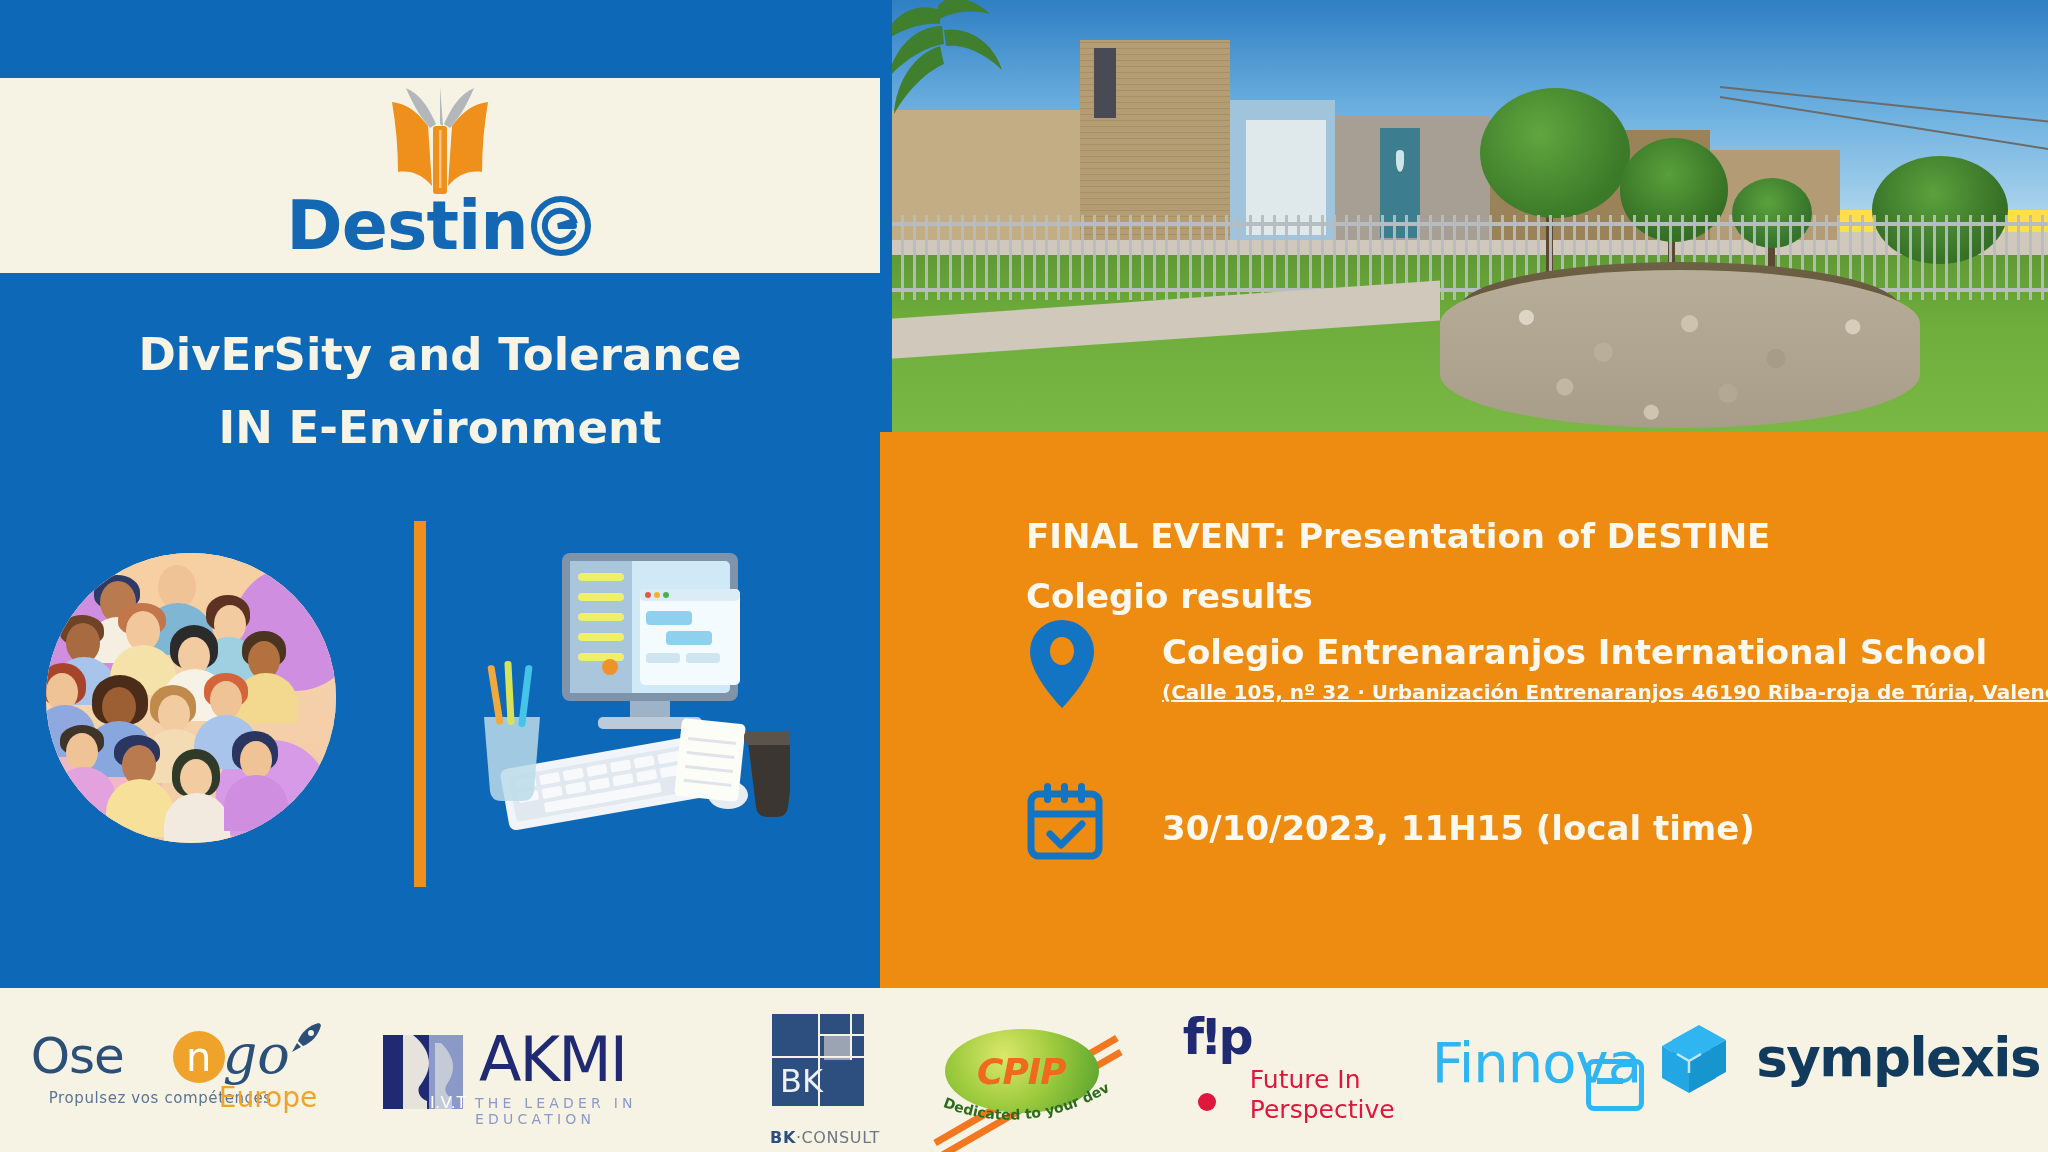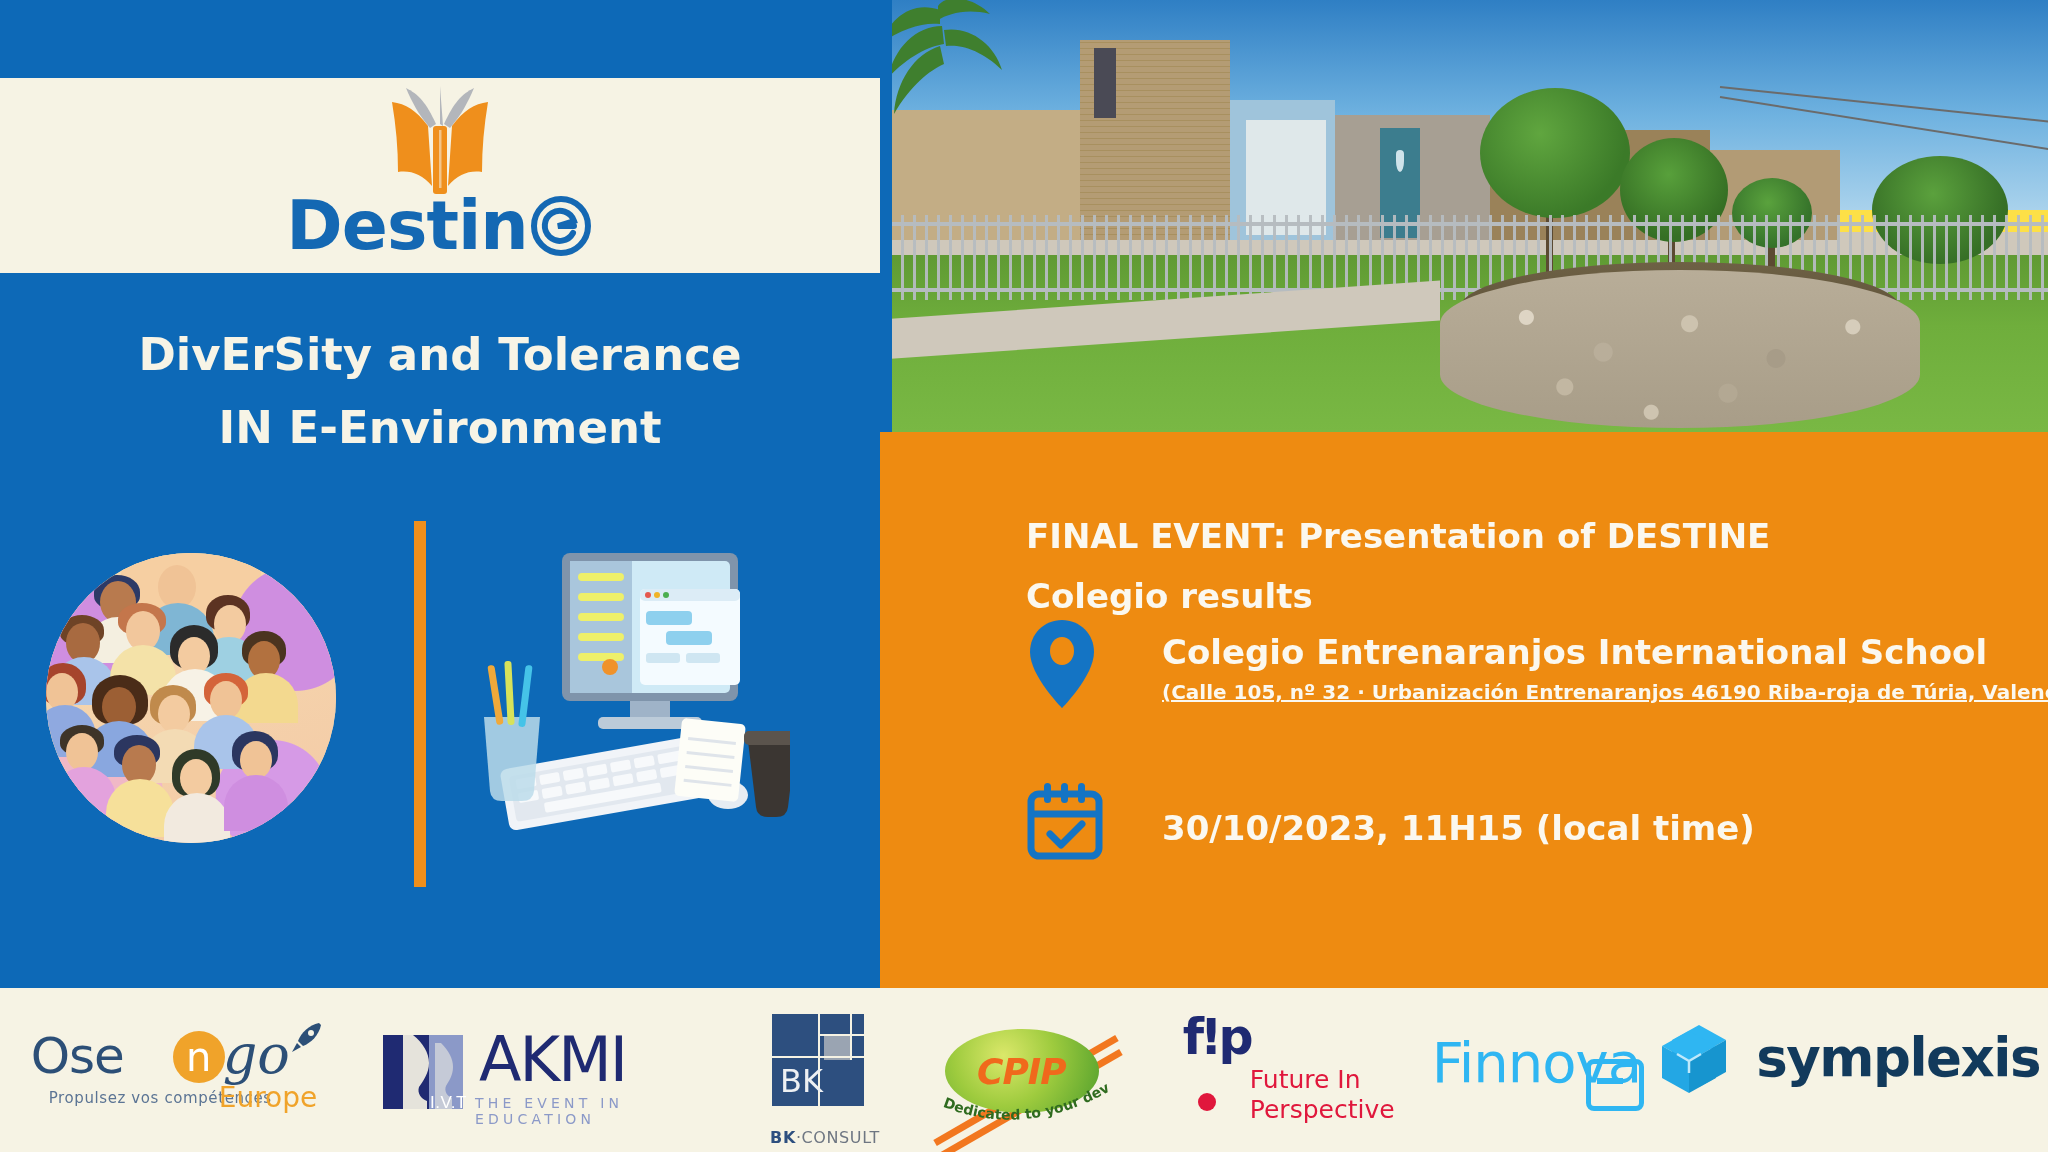--- a/index.html
+++ b/index.html
@@ -455,21 +455,21 @@
     <div class="flogo" style="width:380px;">
       <div class="akmi">
         <svg class="akmi-face" viewBox="0 0 86 74">
           <rect x="0" y="0" width="46" height="74" fill="#1f2a72"></rect>
           <rect x="46" y="0" width="34" height="74" fill="#8b99c8"></rect>
           <path d="M30 0 C40 8 46 18 46 28 C46 38 40 46 36 52 C34 58 38 64 44 66 L44 74 L20 74 L20 0 Z" fill="#f6f3e4" opacity=".92"></path>
           <path d="M58 8 C66 16 70 24 70 32 C70 40 66 46 63 51 C61 56 64 61 69 63 L69 74 L52 74 L52 8 Z" fill="#f6f3e4" opacity=".55"></path>
         </svg>
         <div class="akmi-ivt">I.V.T</div>
         <div class="akmi-word">AKMI</div>
-        <div class="akmi-tag">THE EVENT IN EDUCATION</div>
+        <div class="akmi-tag">THE LEADER IN EDUCATION</div>
       </div>
     </div>
 
     <div class="flogo" style="width:190px;">
       <div class="bk">
         <div class="bk-sq"></div>
         <div class="bk-grey"></div>
         <div class="bk-ln1"></div>
           <div class="bk-ln2"></div>
           <div class="bk-ln3"></div>

